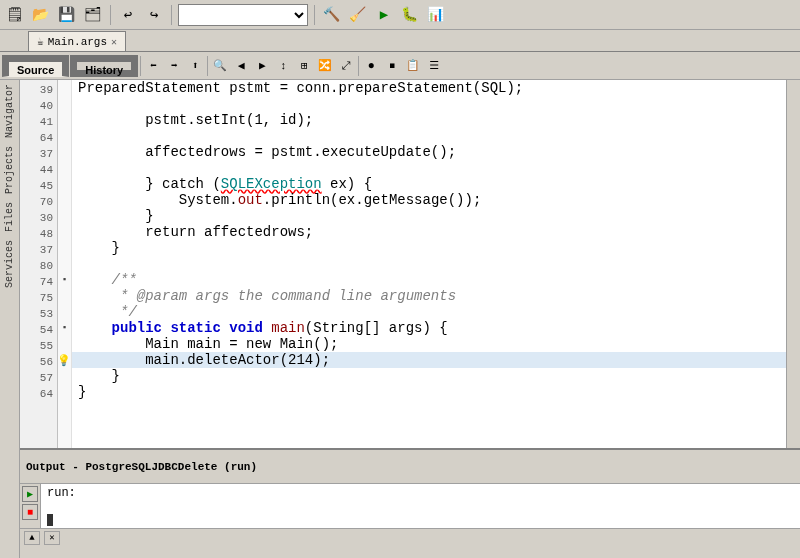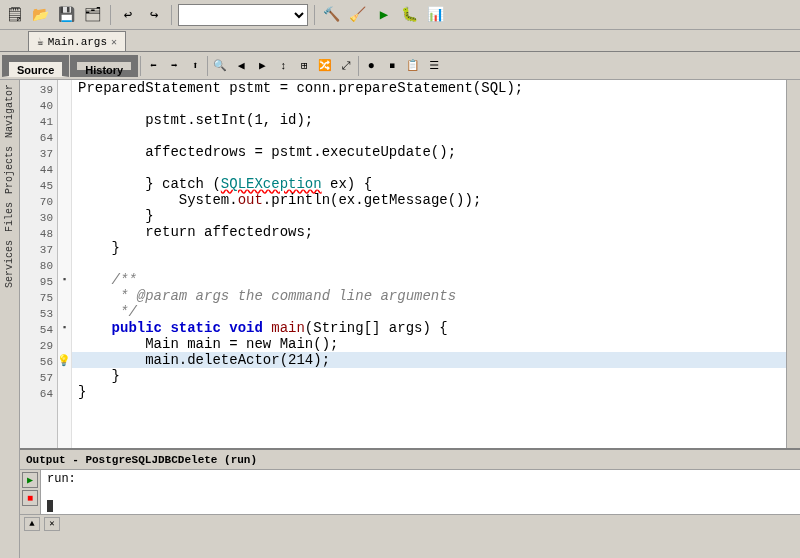--- a/index.html
+++ b/index.html
@@ -217,21 +217,21 @@
     }
     .output-header {
       background: #d4d0c8;
       border-bottom: 1px solid #a0a0a0;
       padding: 2px 6px;
       font-size: 11px;
       font-weight: bold;
       display: flex;
       align-items: center;
       gap: 4px;
-      height: 20px;
+      height: 34px;
     }
     .output-content {
       background: white;
       flex: 1;
       padding: 2px 6px;
       font-size: 12px;
       font-family: 'Courier New', monospace;
       display: flex;
       flex-direction: column;
       gap: 12px;
@@ -365,25 +365,25 @@
           <div>41</div>
           <div>64</div>
           <div>37</div>
           <div>44</div>
           <div>45</div>
           <div>70</div>
           <div>30</div>
           <div>48</div>
           <div>37</div>
           <div>80</div>
-          <div>95</div>
+          <div>74</div>
           <div>75</div>
           <div>53</div>
           <div>54</div>
-          <div>29</div>
+          <div>55</div>
           <div>56</div>
           <div>57</div>
           <div>64</div>
         </div>
 
       <div class="gutter" id="gutter-col">
           <div class="gutter-row"></div>
           <div class="gutter-row"></div>
           <div class="gutter-row"></div>
           <div class="gutter-row"></div>

